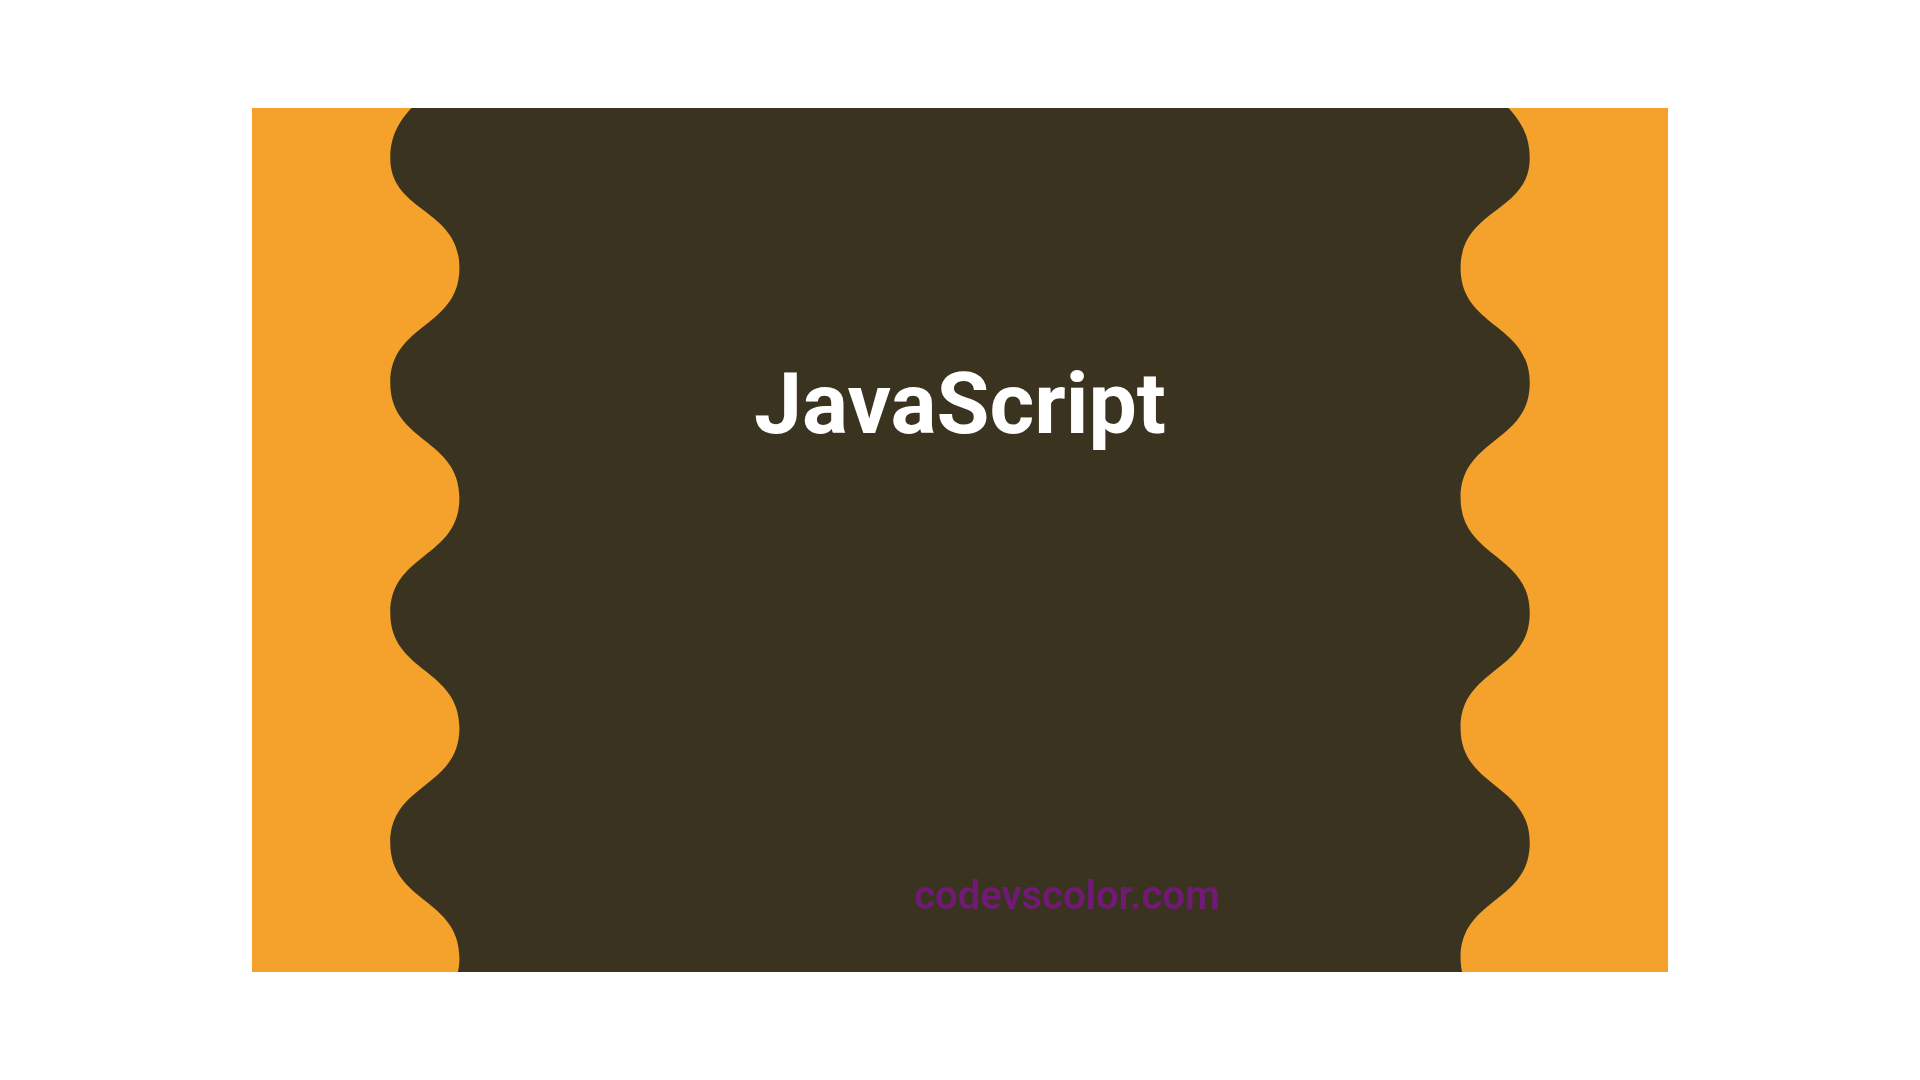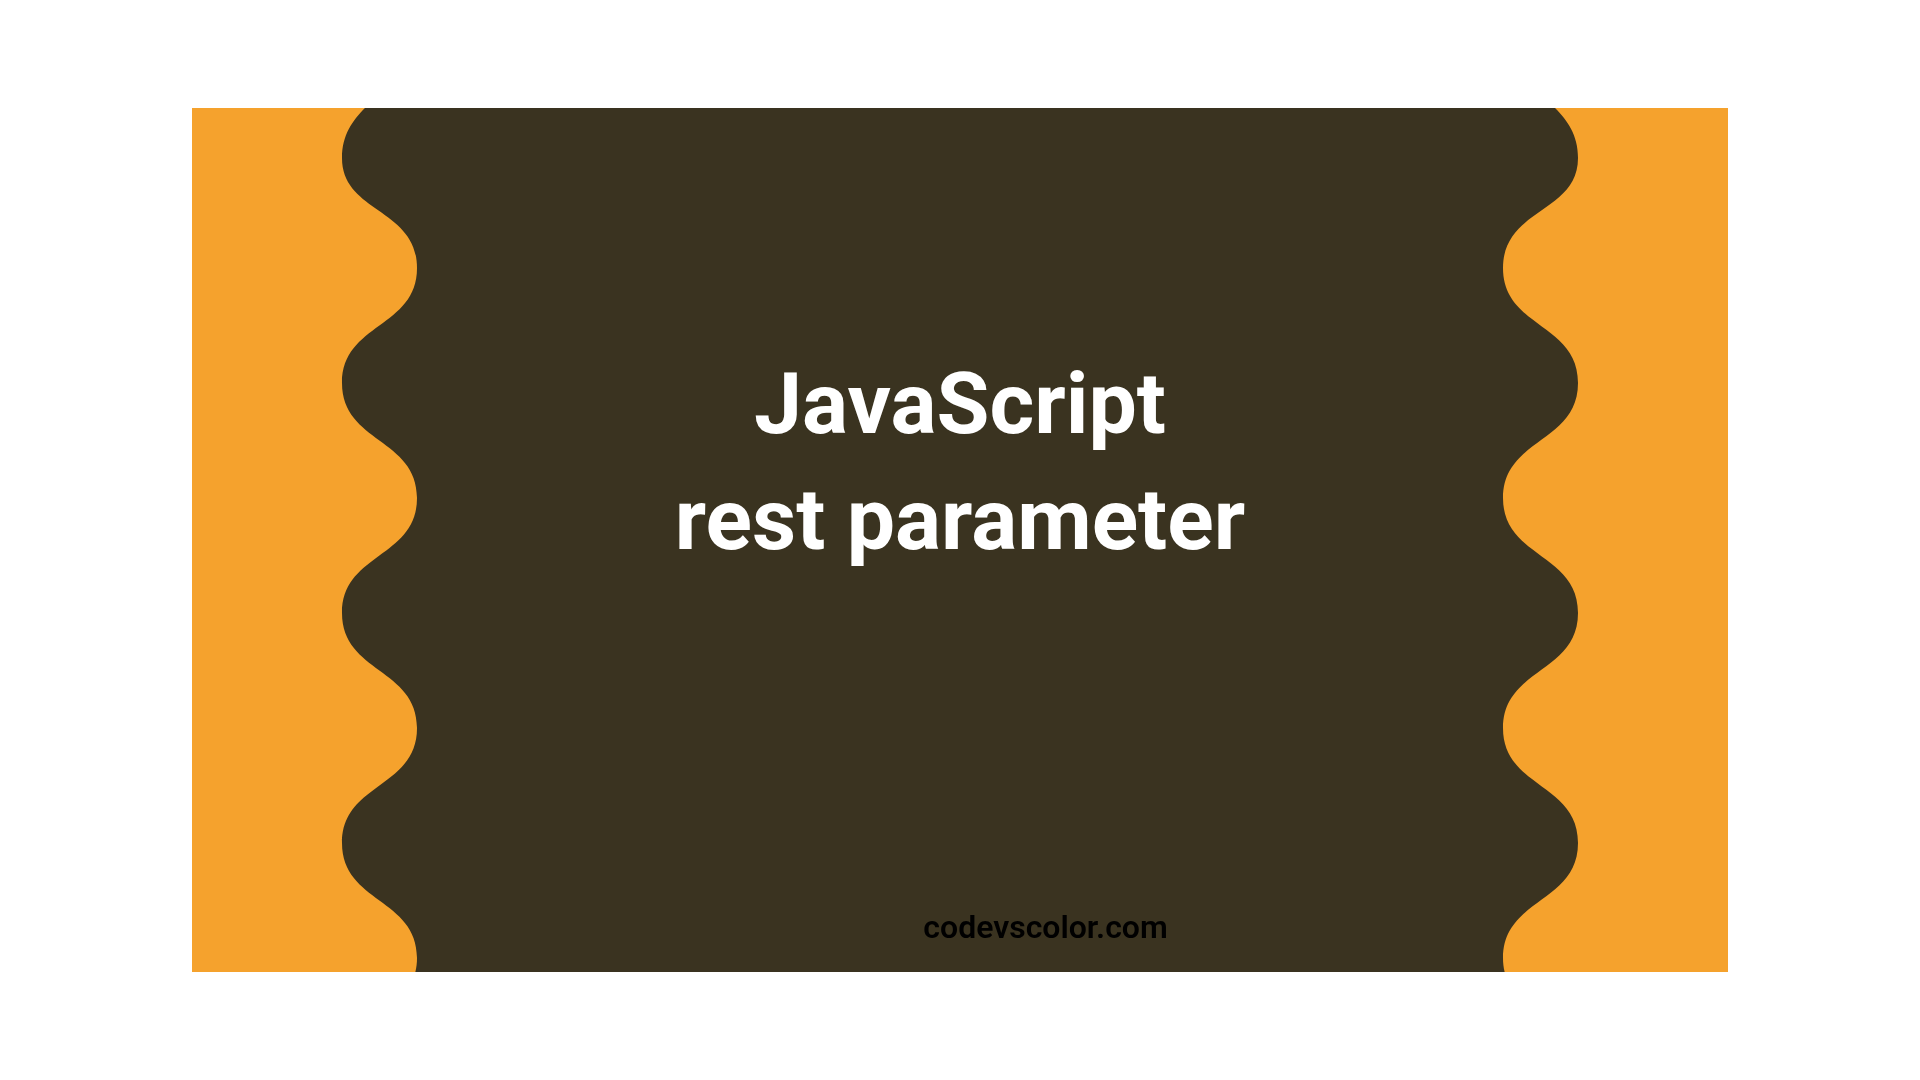--- a/index.html
+++ b/index.html
@@ -9,21 +9,21 @@
     height: 1080px;
     overflow: hidden;
     display: flex;
     align-items: center;
     justify-content: center;
     background: #ffffff;
     font-family: -apple-system, BlinkMacSystemFont, "Segoe UI", Roboto, "Helvetica Neue", Arial, sans-serif;
   }
   .canvas {
     position: relative;
-    width: 1536px;
+    width: 1416px;
     height: 864px;
     background: #F5A22D;
     overflow: hidden;
   }
   .blob-svg {
     position: absolute;
     inset: 0;
     width: 100%;
     height: 100%;
   }
@@ -38,25 +38,25 @@
   .title {
     color: #ffffff;
     font-size: 86px;
     font-weight: 700;
     text-align: center;
     line-height: 1.35;
     margin-top: -40px;
   }
   .attribution {
     position: absolute;
-    bottom: 26px;
+    bottom: 53px;
     left: 50%;
     transform: translateX(-15%);
-    color: #000000;
-    font-size: 32px;
+    color: #701a75;
+    font-size: 40px;
     font-weight: 600;
   }
 </style>
 </head>
 <body>
 
 <div class="canvas">
   <svg class="blob-svg" viewBox="0 0 1536 864" preserveAspectRatio="none">
     <path fill="#3A3320" d="
       M 210 -60
@@ -79,19 +79,19 @@
       C 1386 215, 1311 220, 1311 160
       C 1311 100, 1386 105, 1386 50
       C 1386 -5, 1326 -10, 1326 -60
       Z
     "></path>
   </svg>
 
   <div class="text-container">
     <div class="title">
       <span>JavaScript</span><br>
-      <span>rest parameter</span><br>
+      <br>
       <br>
     </div>
   </div>
 
   <div class="attribution">codevscolor.com</div>
 </div>
 
 </body></html>

